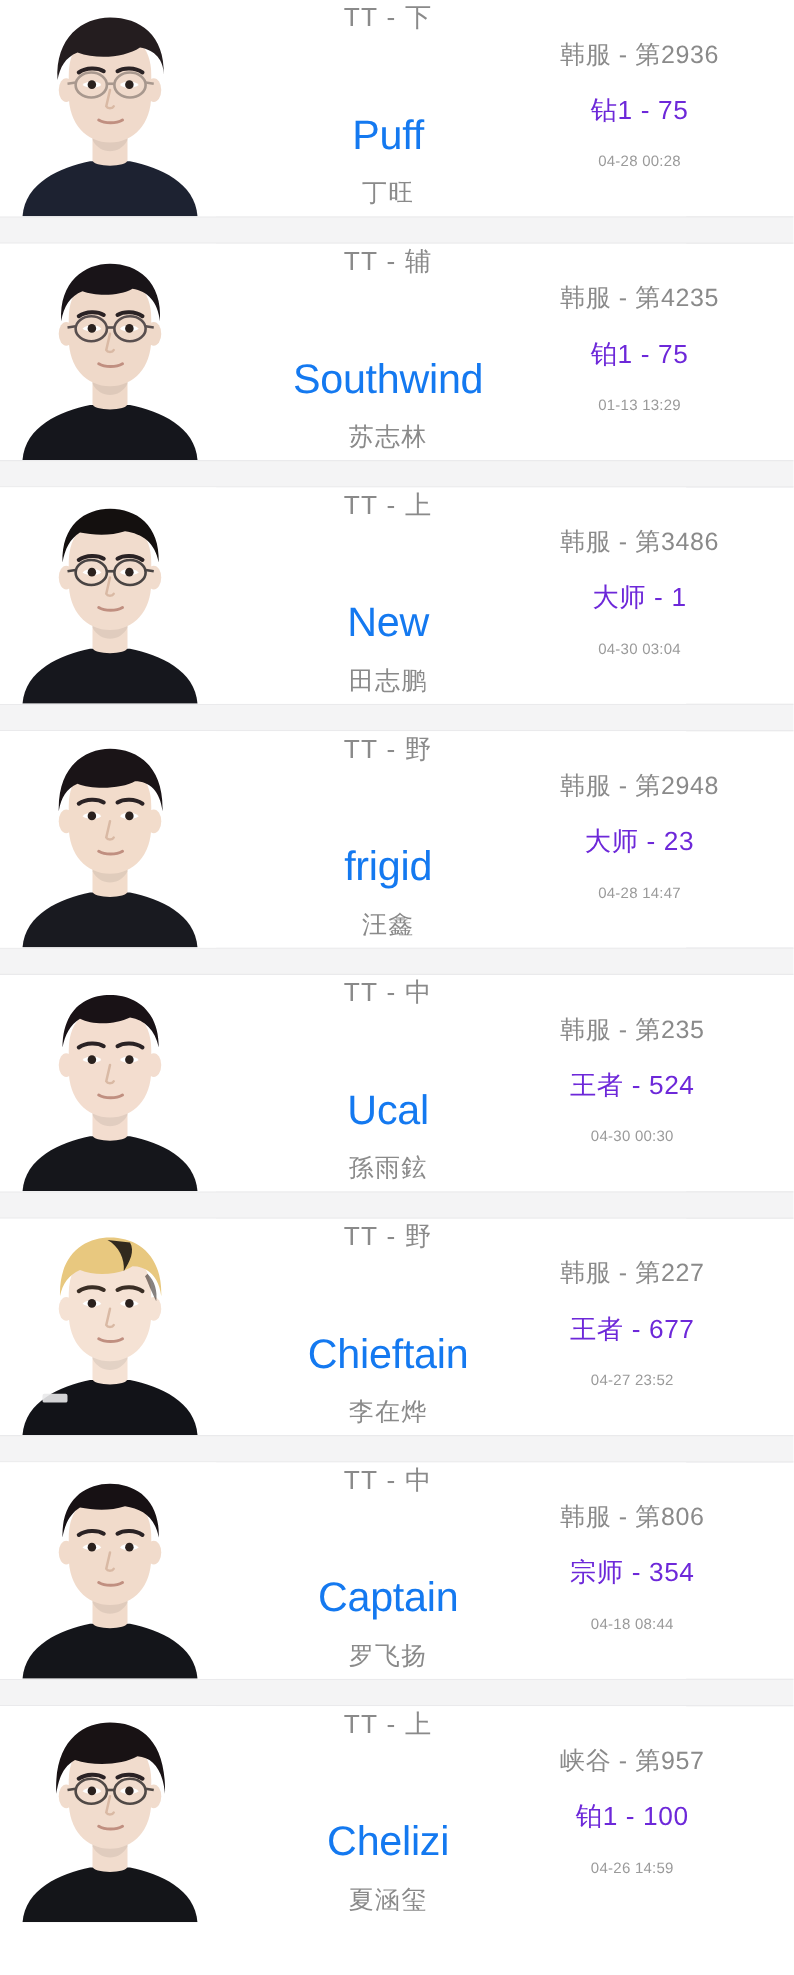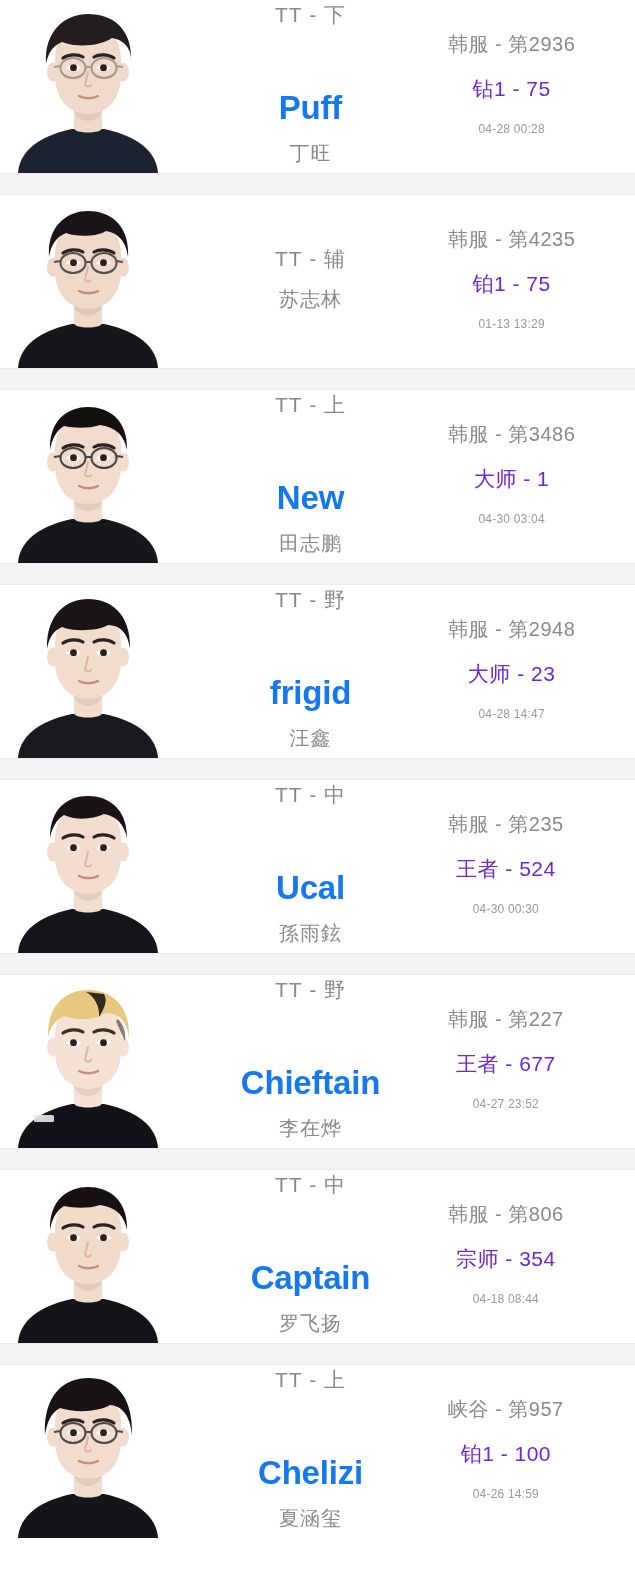--- a/index.html
+++ b/index.html
@@ -54,35 +54,34 @@
   .role-line {
     font-size: 21px;
     color: #8a8a8a;
     letter-spacing: 1px;
     line-height: 1;
     margin-bottom: 22px;
     white-space: nowrap;
   }
   .ign {
     font-size: 33px;
-    font-weight: bold;
+    font-weight: normal;
     color: #1479f0;
     line-height: 1;
     letter-spacing: -0.2px;
     margin-bottom: 21px;
     white-space: nowrap;
     margin-top: 44px;
   }
   .realname {
     font-size: 20px;
     color: #8a8a8a;
     line-height: 1;
     letter-spacing: 1px;
     white-space: nowrap;
-    font-family: Liberation Mono, monospace;
   }
 
   
   .right-cell {
     flex: 1 1 auto;
     height: 173px;
     display: flex;
     flex-direction: column;
     align-items: center;
     justify-content: center;
@@ -204,20 +203,21 @@
       <ellipse cx="104" cy="68" rx="12.5" ry="10"></ellipse>
       <path d="M85.5 67 L91.5 67"></path>
       <path d="M60.5 66 L54 67"></path>
       <path d="M116.5 66 L123 67"></path>
     </g>
 
   </svg>
     </div>
     <div class="mid-cell">
       <div class="role-line">TT - 辅</div>
+      <div class="ign">Southwind</div>
       <div class="realname">苏志林</div>
     </div>
     <div class="right-cell">
       <div class="server-rank">韩服 - 第4235</div>
       <div class="tier-points">铂1 - 75</div>
       <div class="updated">01-13 13:29</div>
     </div>
   </div>
     <div class="row-sep"></div>
   <div class="player-row">

